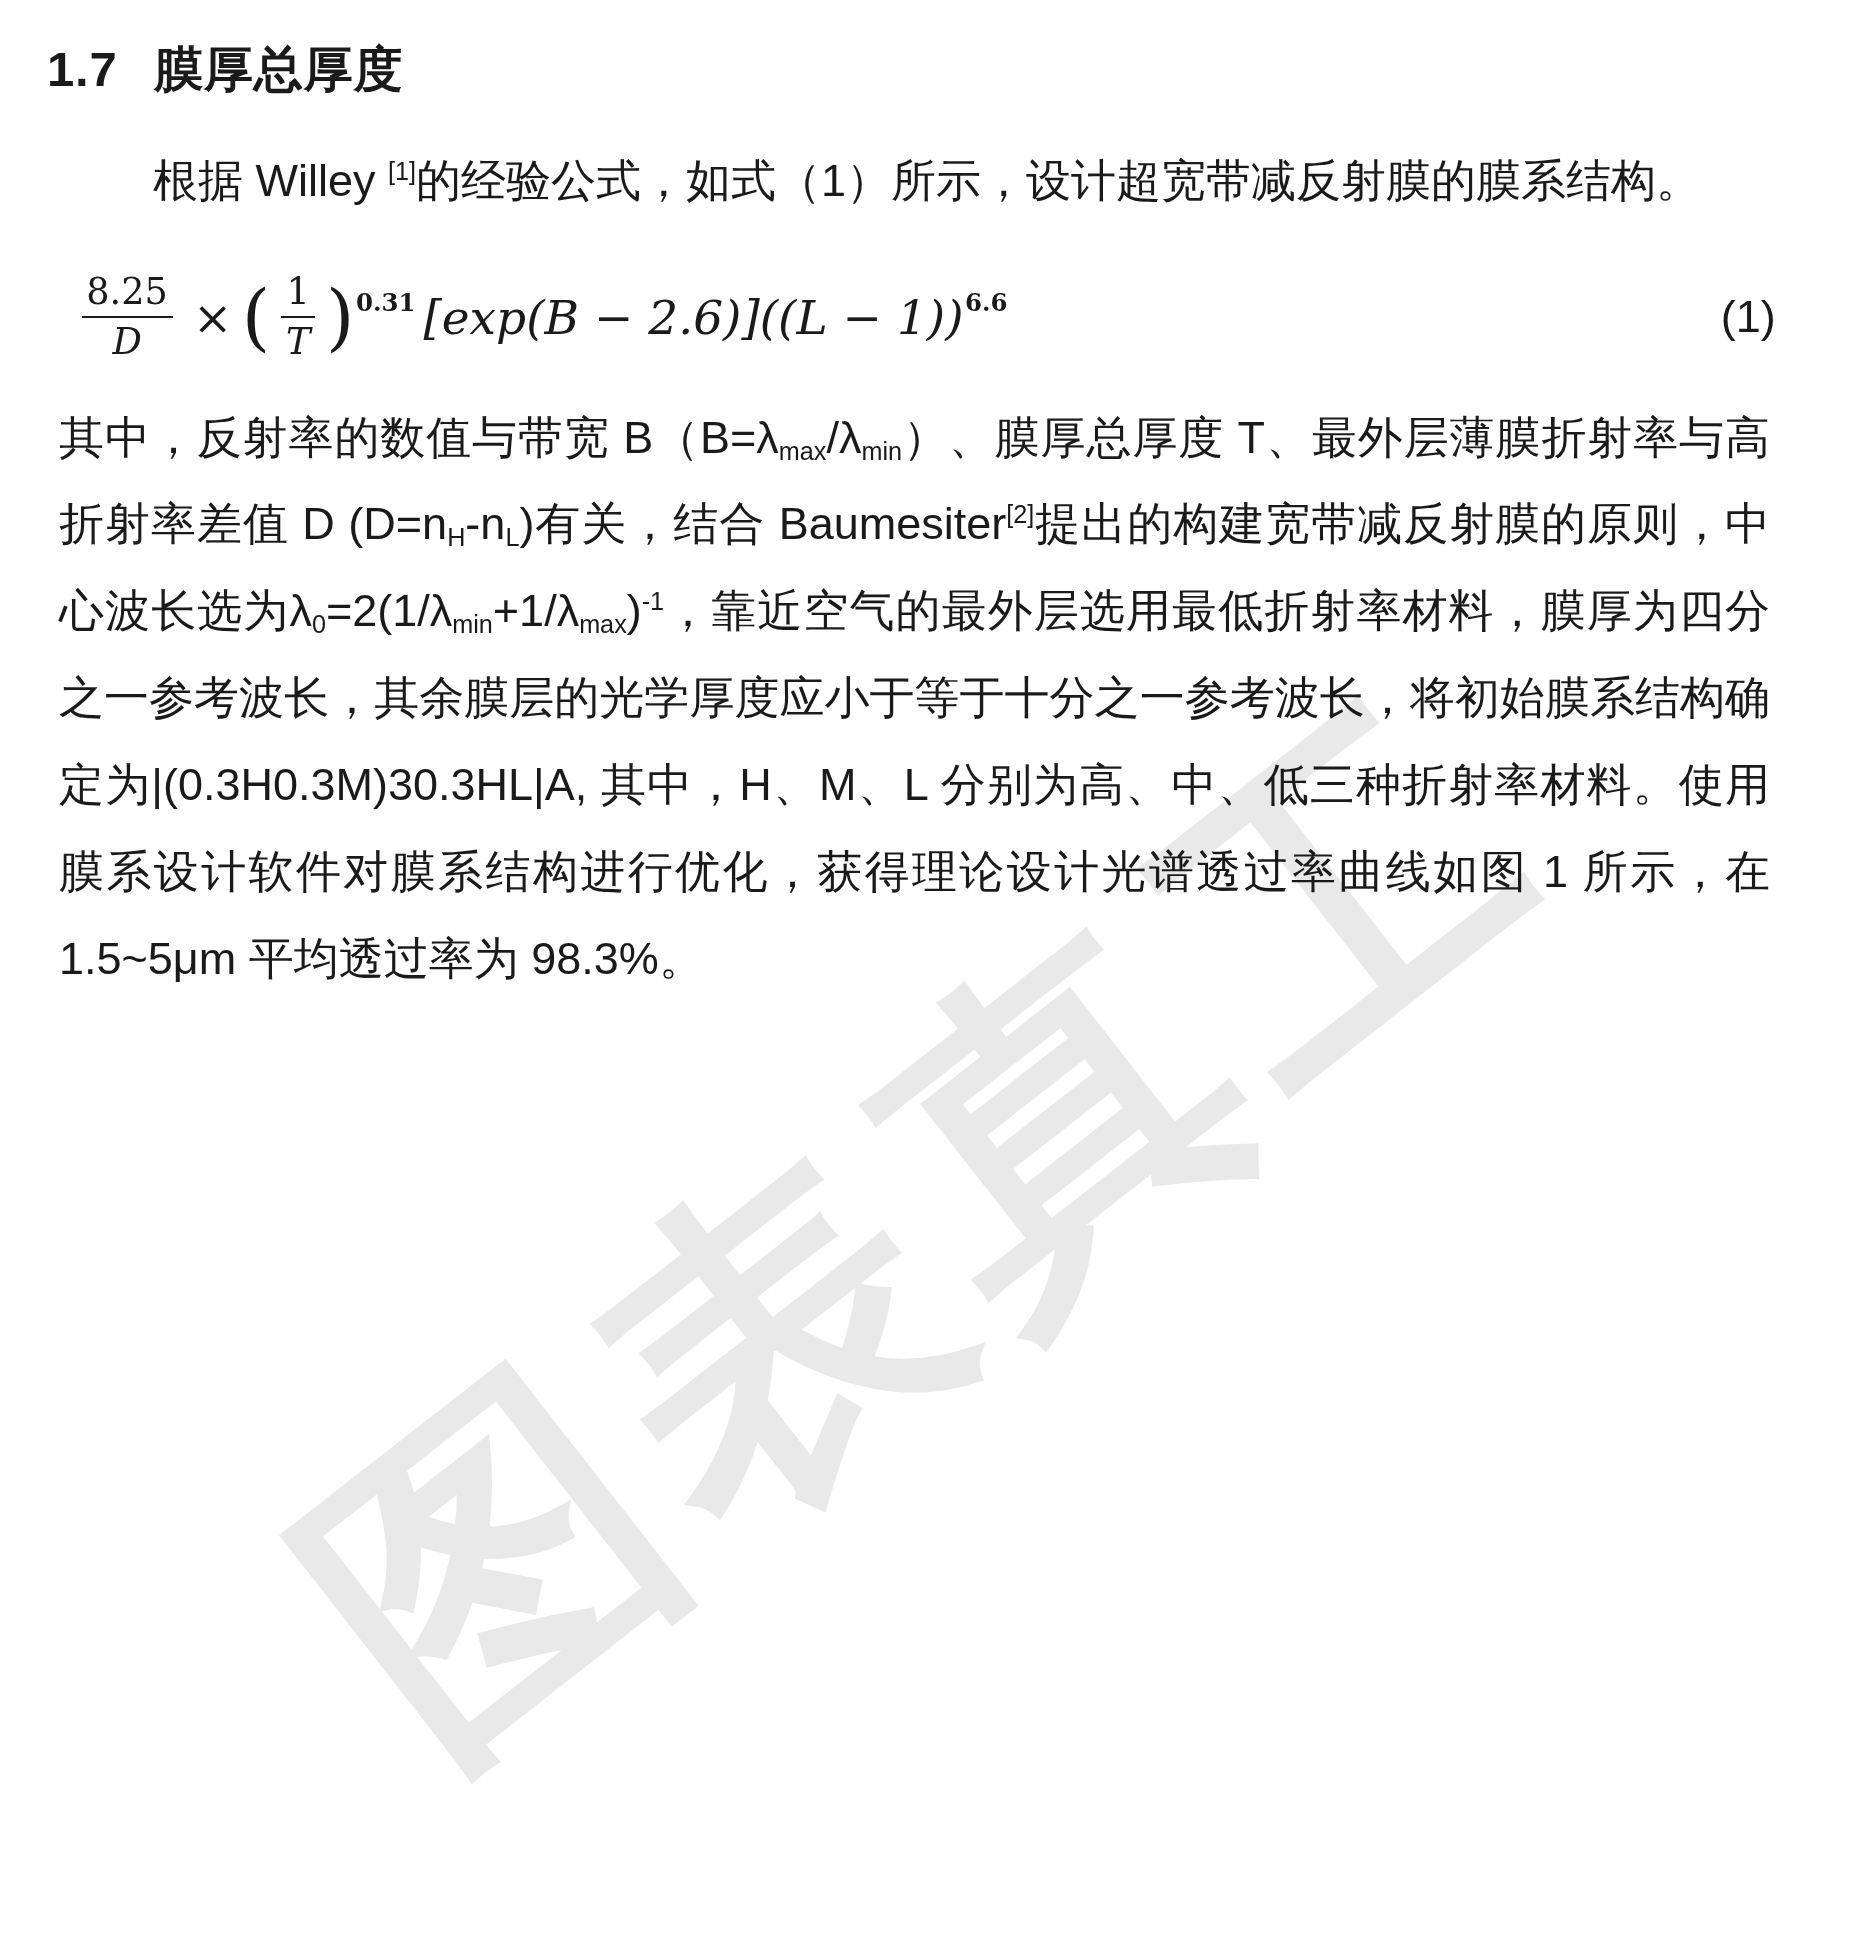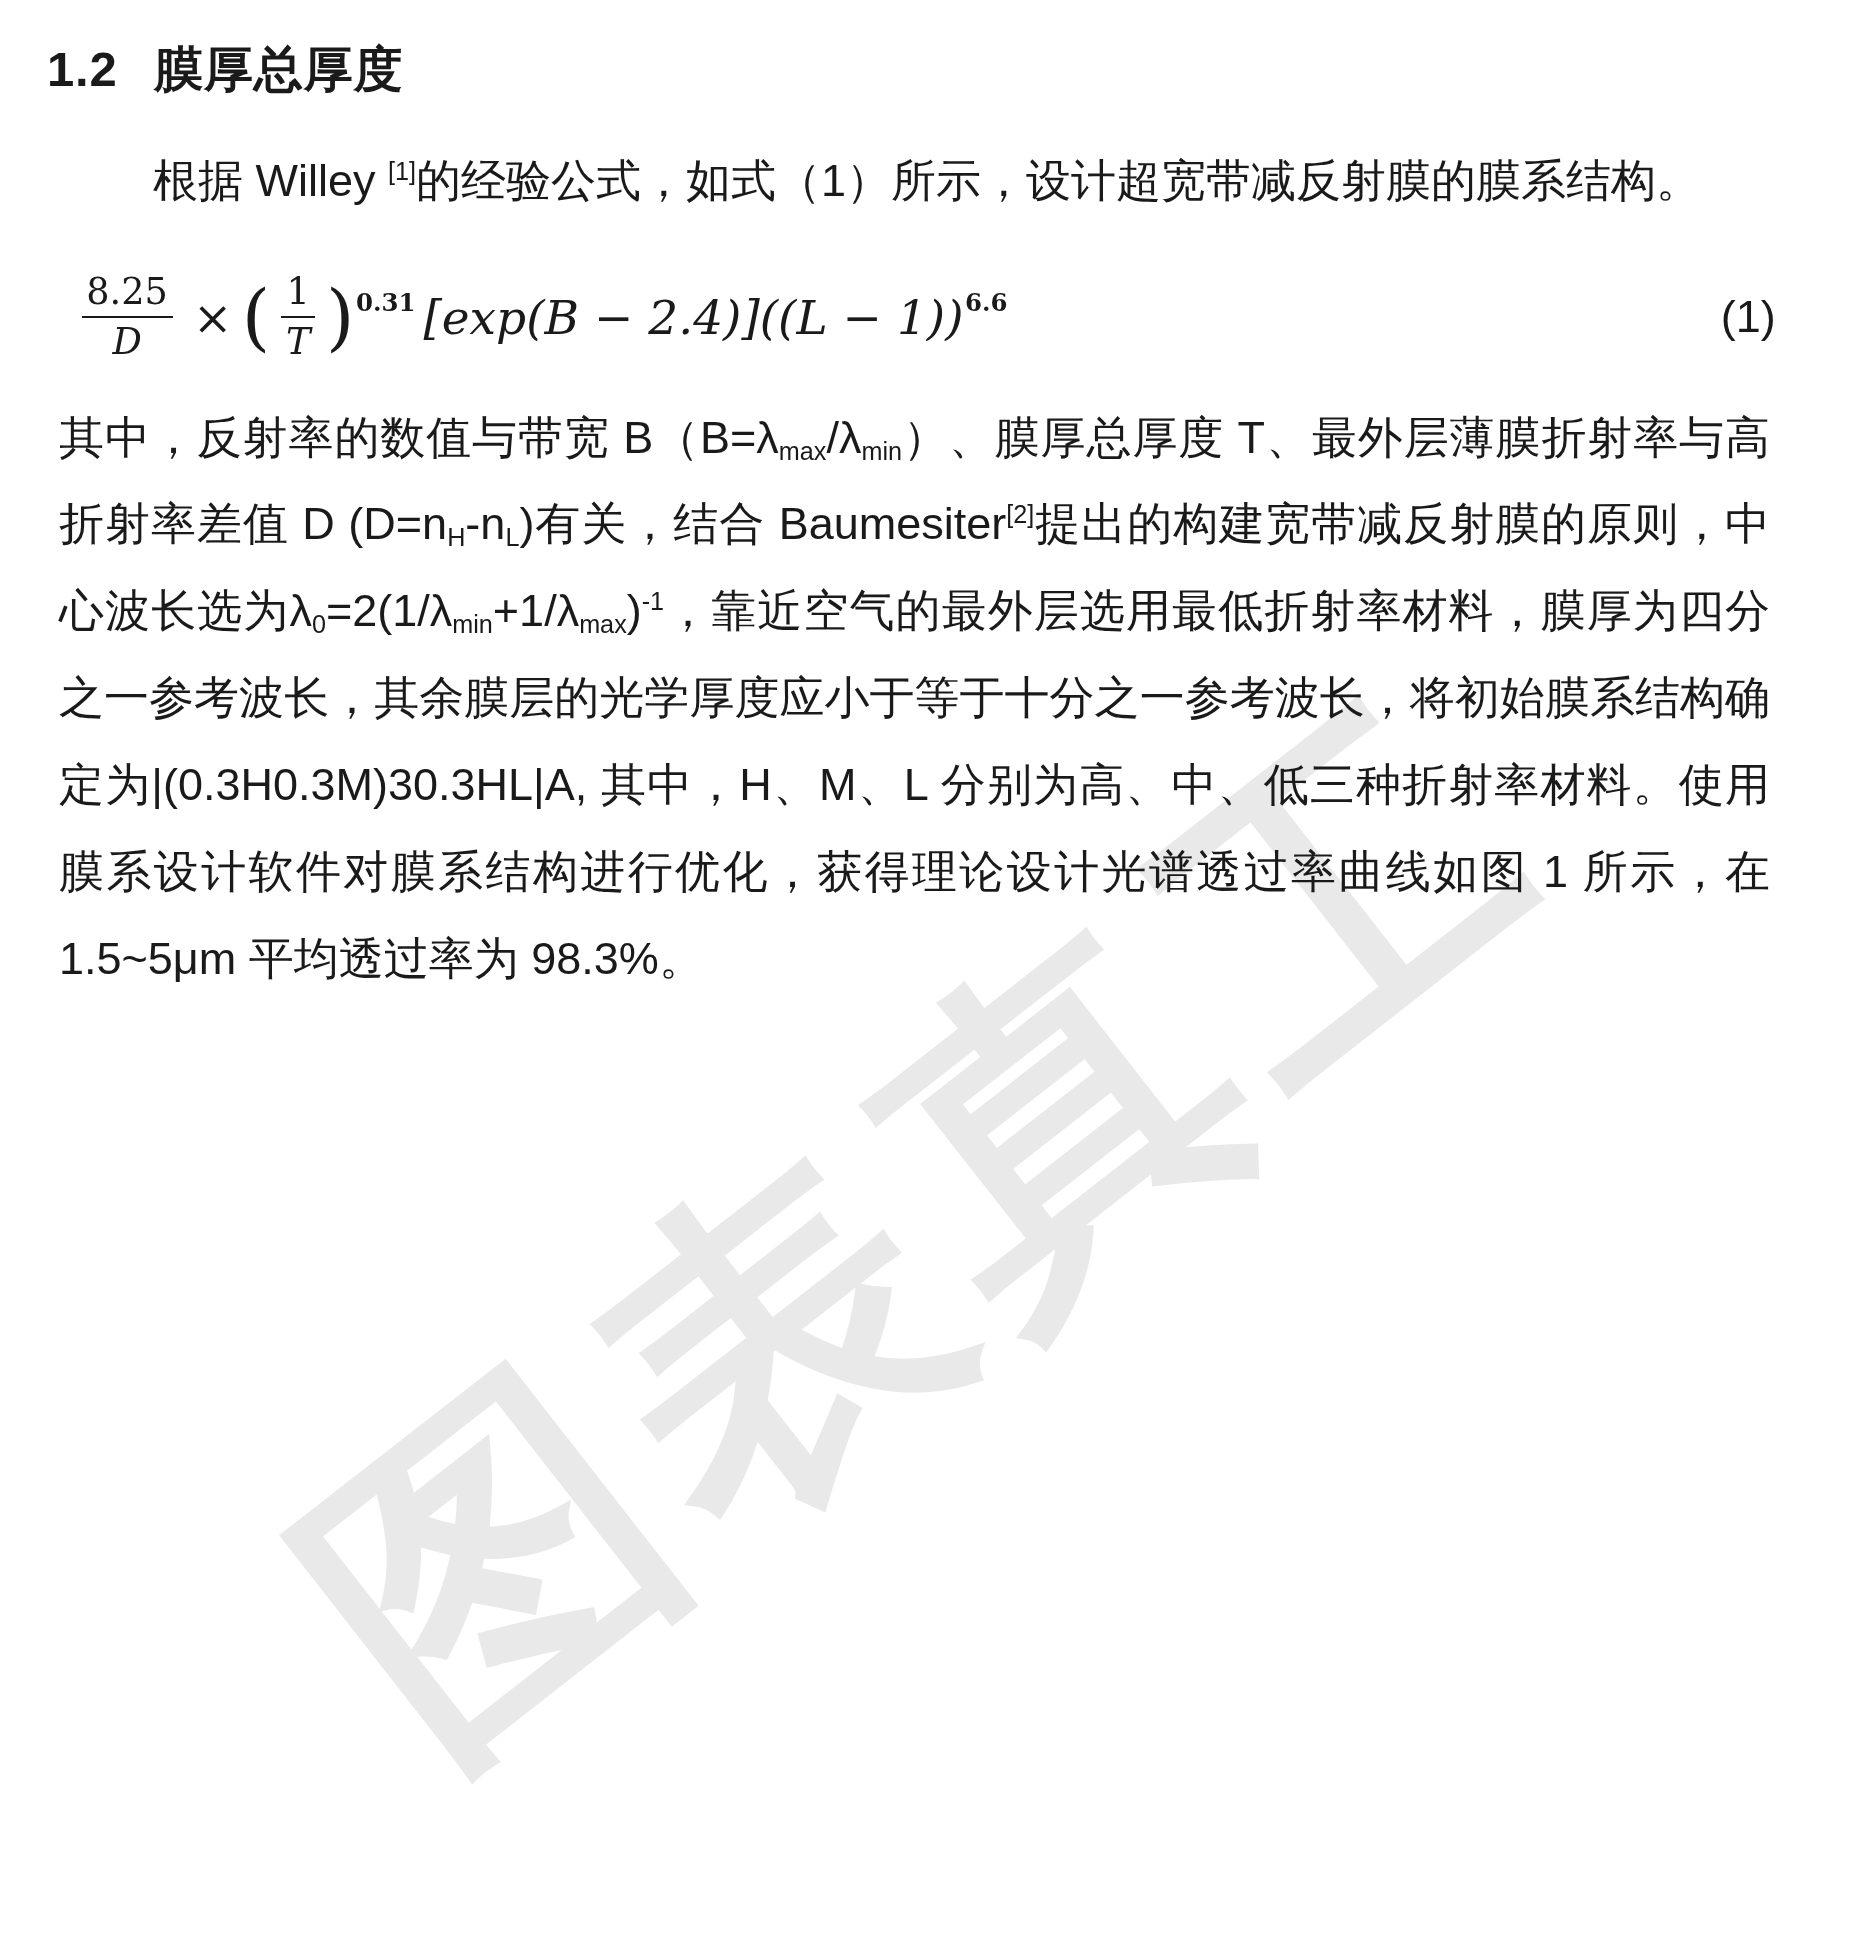--- a/index.html
+++ b/index.html
@@ -148,21 +148,21 @@
 <body>
 
 <div class="watermark">
   <div class="wm-text">图表真工</div>
 </div>
 
 <div class="page">
   <div class="content">
 
     <h2 class="section-title">
-      <span class="num">1.2</span>
+      <span class="num">1.7</span>
       <span class="sp"></span>
       <span>膜厚总厚度</span>
     </h2>
 
     <div class="para-block">
       <p class="body-text">
         <span class="indent"></span><span>根据 Willey </span><sup>[1]</sup><span>的经验公式，如式（1）所示，设计超宽带减反射膜的膜系结构。</span>
       </p>
     </div>
 
@@ -178,21 +178,21 @@
           <span class="big-paren">(</span>
           <span class="frac">
             <span class="top">1</span>
             <span class="bar"></span>
             <span class="bot">T</span>
           </span>
           <span class="big-paren">)</span>
           <span class="exp">0.31</span>
         </span>
         <span class="sp"></span>
-        <span>[exp(B − 2.4)]</span>
+        <span>[exp(B − 2.6)]</span>
         <span>((L − 1))</span>
         <span class="exp">6.6</span>
       </div>
       <div class="eq-num">(1)</div>
     </div>
 
     <div class="para-block">
       <p class="body-text"><span>其中，反射率的数值与带宽 B（B=λ</span><sub>max</sub><span>/λ</span><sub>min</sub><span>）、膜厚总厚度 T、最外层薄膜折射率与高折射率差值 D (D=n</span><sub>H</sub><span>-n</span><sub>L</sub><span>)有关，结合 Baumesiter</span><sup>[2]</sup><span>提出的构建宽带减反射膜的原则，中心波长选为λ</span><sub>0</sub><span>=2(1/λ</span><sub>min</sub><span>+1/λ</span><sub>max</sub><span>)</span><sup>-1</sup><span>，靠近空气的最外层选用最低折射率材料，膜厚为四分之一参考波长，其余膜层的光学厚度应小于等于十分之一参考波长，将初始膜系结构确定为|(0.3H0.3M)30.3HL|A, 其中，H、M、L 分别为高、中、低三种折射率材料。使用膜系设计软件对膜系结构进行优化，获得理论设计光谱透过率曲线如图 1 所示，在 1.5~5μm 平均透过率为 98.3%。</span></p>
     </div>
 

